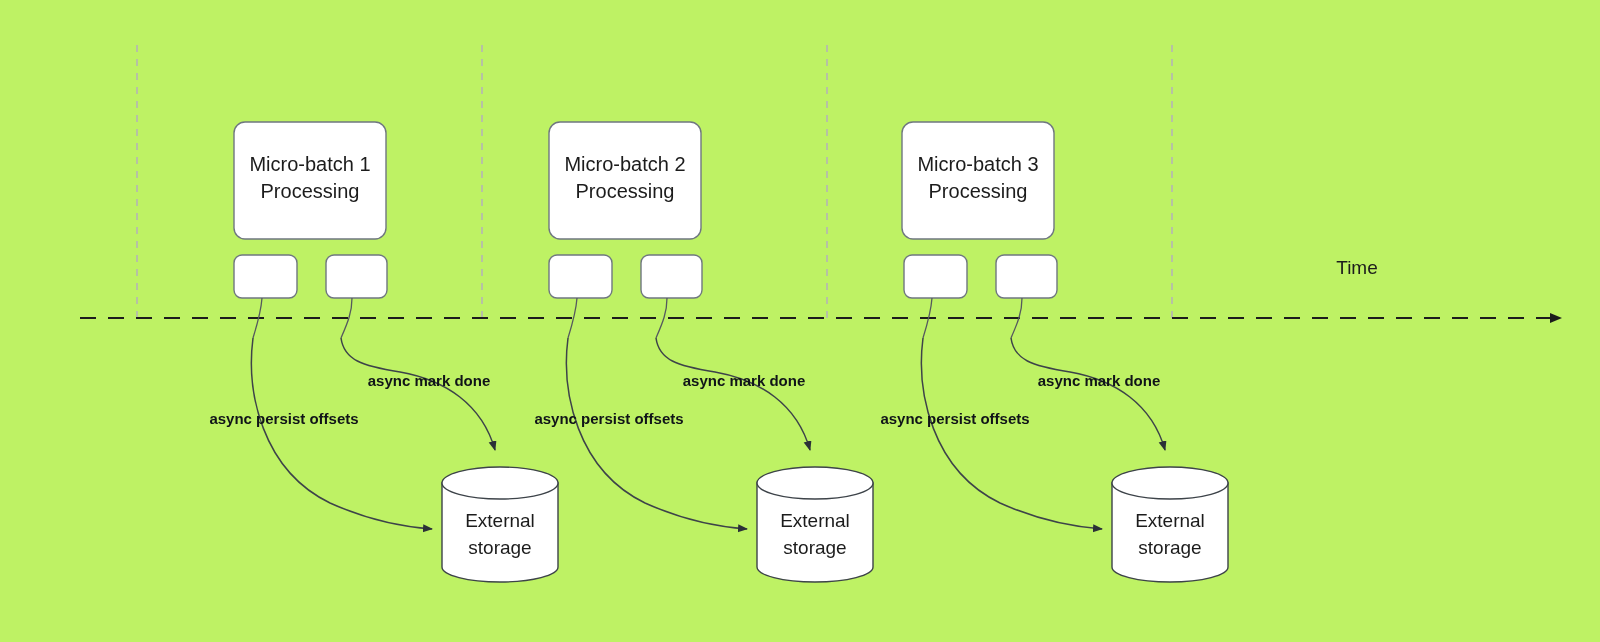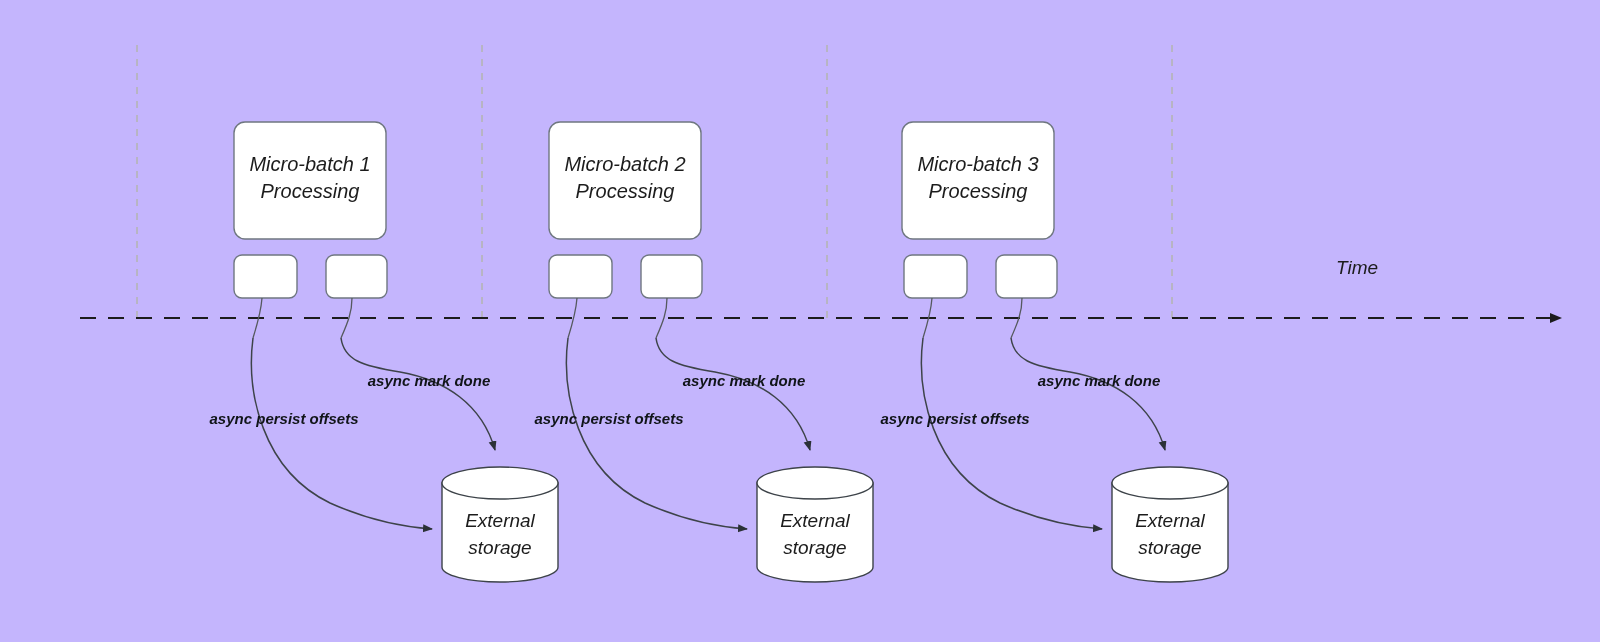--- a/index.html
+++ b/index.html
@@ -7,23 +7,22 @@
     padding: 0;
     background: #ffffff;
   }
   body {
     font-family: "Liberation Sans", sans-serif;
   }
   #canvas {
     position: relative;
     width: 1600px;
     height: 642px;
-    background: #c4b5fd;
+    background: #bef264;
     overflow: hidden;
-    font-style: italic;
   }
   svg.layer {
     position: absolute;
     top: 0;
     left: 0;
     width: 1600px;
     height: 642px;
   }
   .box-rect {
     fill: #ffffff;

